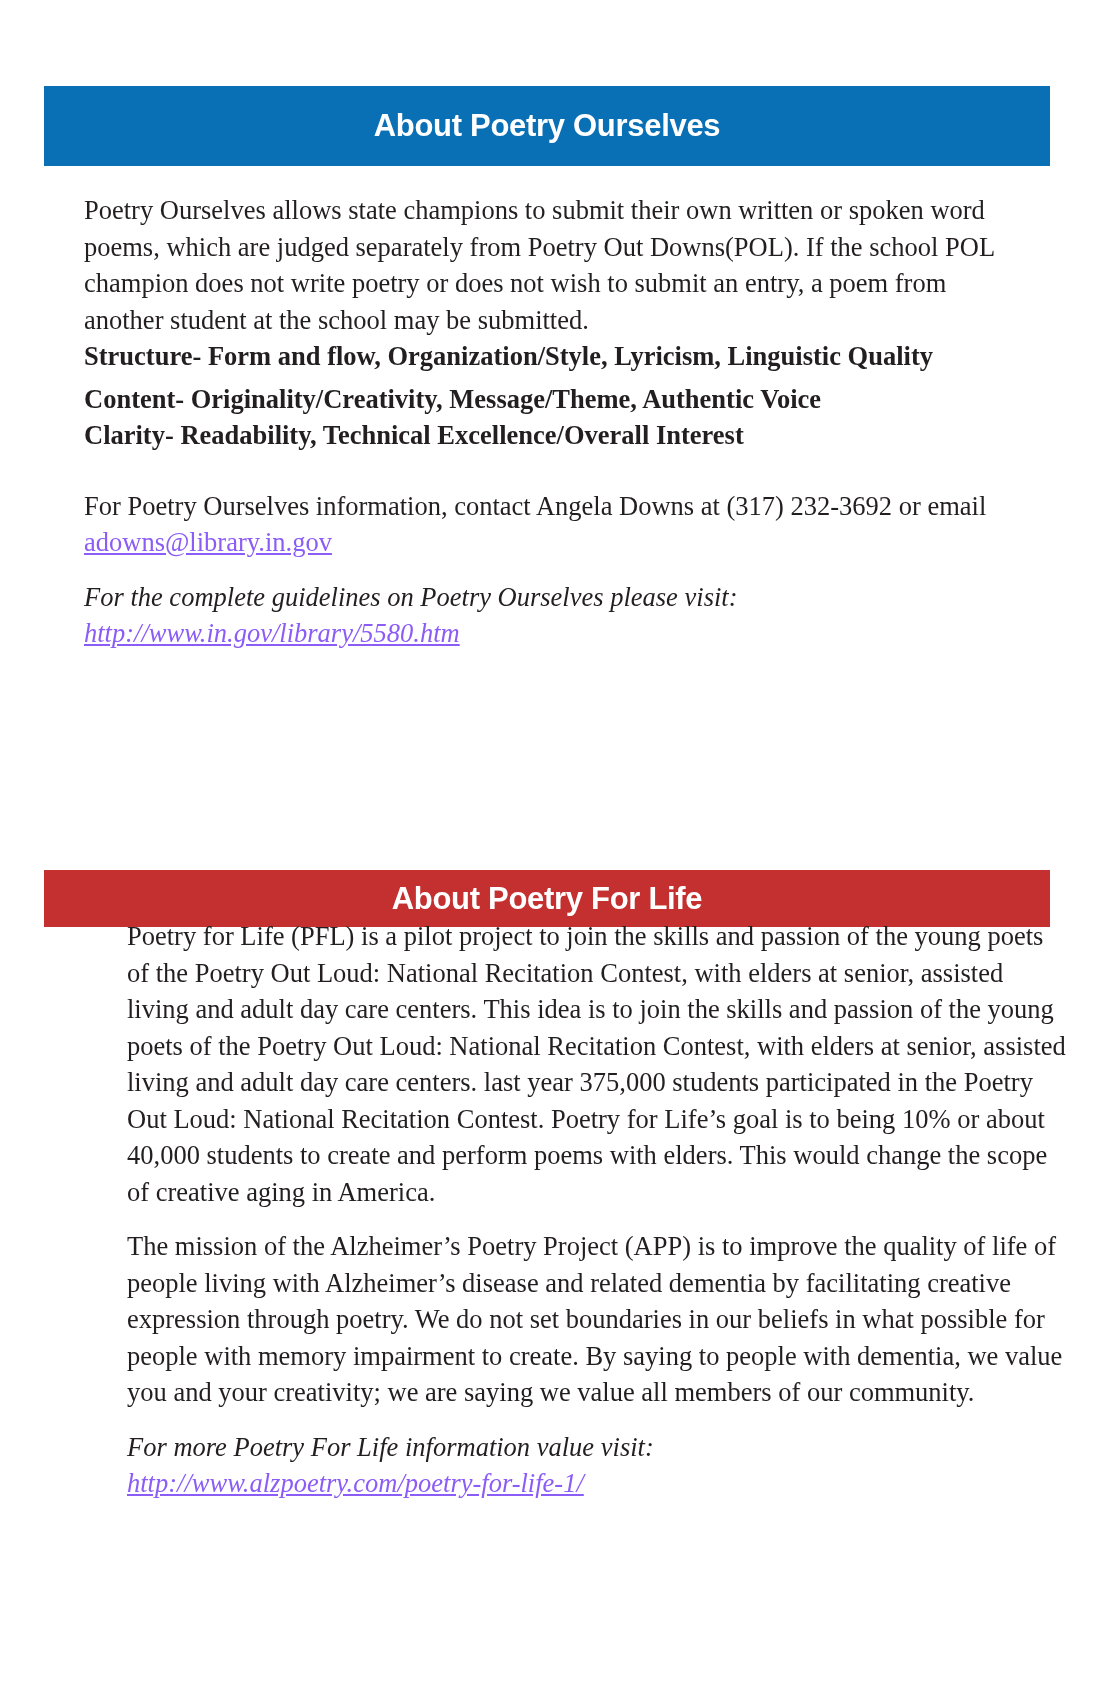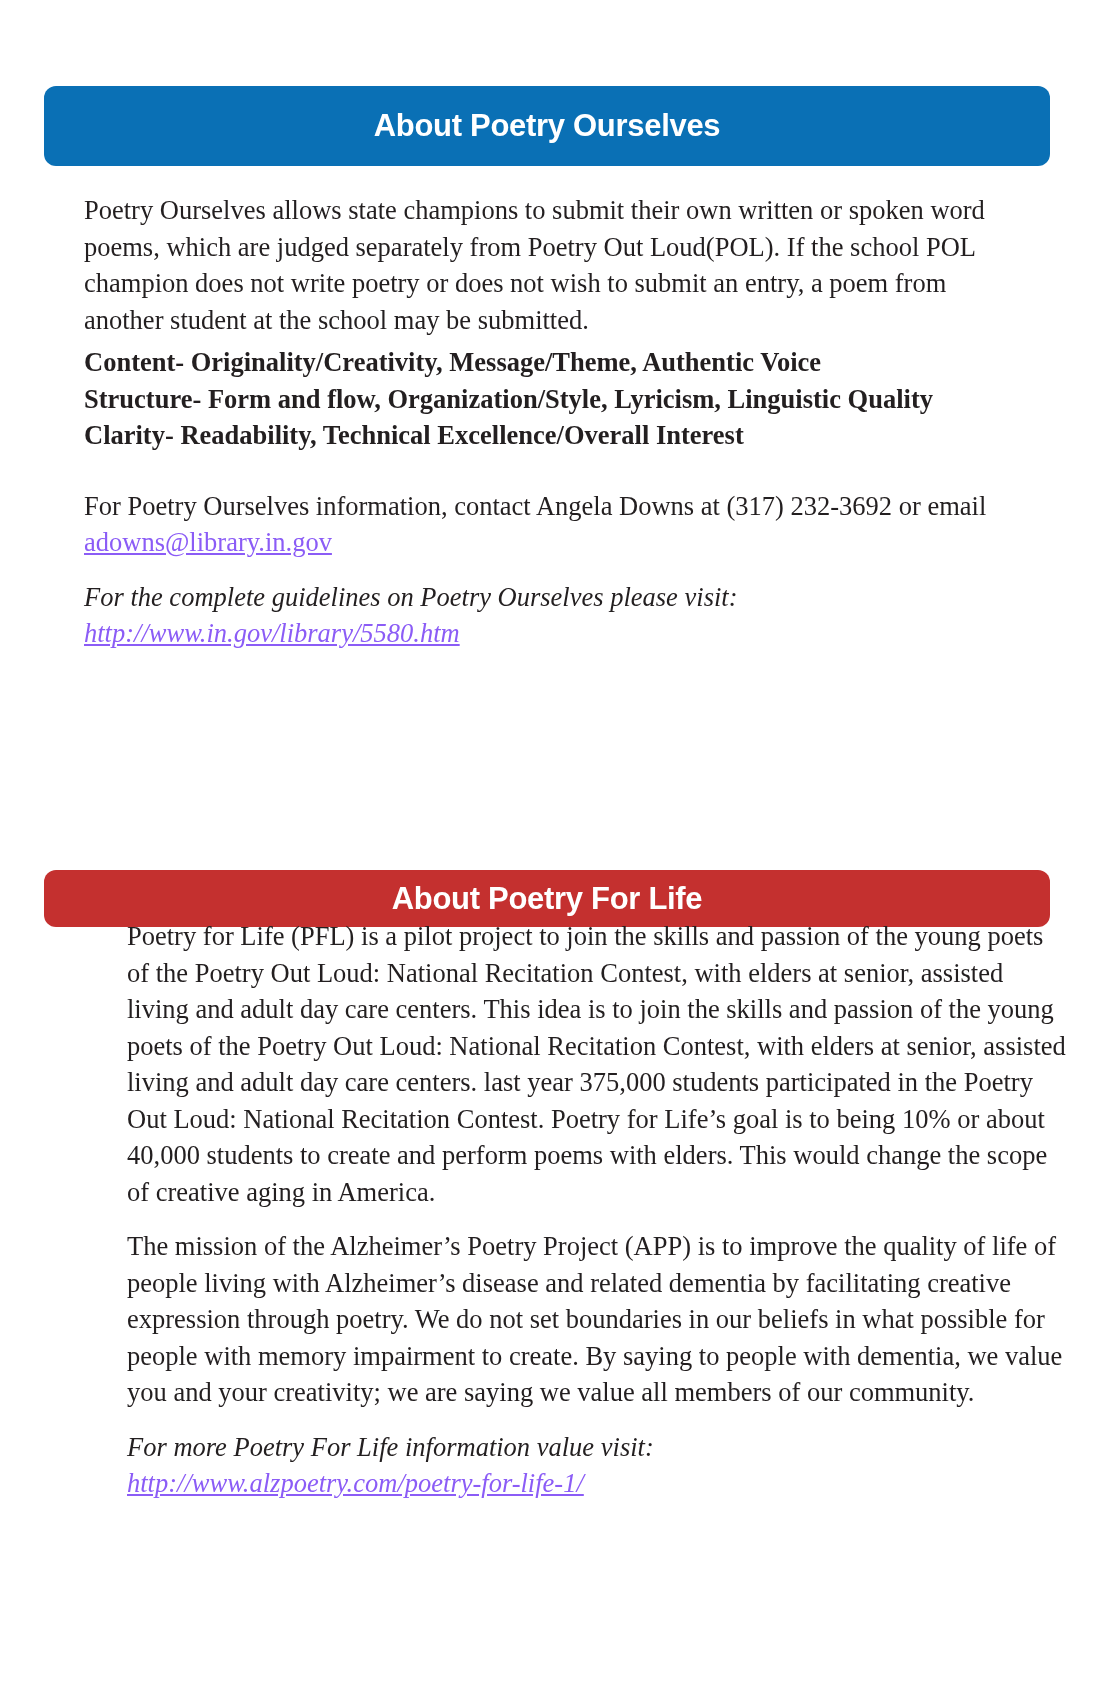--- a/index.html
+++ b/index.html
@@ -1,21 +1,21 @@
 <!DOCTYPE html>
 <html><head>
 <meta charset="utf-8">
 <style>
   html, body { margin: 0; padding: 0; background: #ffffff; }
   body { width: 1100px; height: 1700px; position: relative; overflow: hidden; }
   .banner {
     position: absolute; left: 44px; width: 1006px; height: 80px;
     display: flex; align-items: center; justify-content: center;
     color: #ffffff; font-family: "Liberation Sans", sans-serif;
-    font-size: 31px; font-weight: bold; letter-spacing: -0.3px; border-radius: 12px;
+    font-size: 31px; font-weight: bold; letter-spacing: -0.3px;
   }
   .banner.blue { top: 86px; background: #0a70b5; }
   .banner.red { top: 870px; height: 57px; background: #c4302f; }
   .section {
     position: absolute; left: 84px; width: 940px;
     font-family: "Liberation Serif", serif; color: #231f20;
     font-size: 26.5px; line-height: 36.5px;
   }
   .section p { margin: 0; }
   .s1 { top: 192px; }
@@ -27,23 +27,23 @@
   a { color: #8b5cf6; text-decoration: underline; }
 </style>
 </head>
 <body>
 
 <div class="banner blue">
   <span>About Poetry Ourselves</span>
 </div>
 
 <div class="section s1">
-  <p>Poetry Ourselves allows state champions to submit their own written or spoken word poems, which are judged separately from Poetry Out Loud(POL). If the school POL champion does not write poetry or does not wish to submit an entry, a poem from another student at the school may be submitted.</p>
+  <p>Poetry Ourselves allows state champions to submit their own written or spoken word poems, which are judged separately from Poetry Out Downs(POL). If the school POL champion does not write poetry or does not wish to submit an entry, a poem from another student at the school may be submitted.</p>
+  <p class="bold">Structure- Form and flow, Organization/Style, Lyricism, Linguistic Quality</p>
   <p class="bold" style="margin-top:6px">Content- Originality/Creativity, Message/Theme, Authentic Voice</p>
-  <p class="bold">Structure- Form and flow, Organization/Style, Lyricism, Linguistic Quality</p>
   <p class="bold">Clarity- Readability, Technical Excellence/Overall Interest</p>
   <p class="gap1"><span>For Poetry Ourselves information, contact Angela Downs at (317) 232-3692 or email </span><a>adowns@library.in.gov</a></p>
   <p class="gap2 ital">For the complete guidelines on Poetry Ourselves please visit:</p>
   <p class="ital"><a>http://www.in.gov/library/5580.htm</a></p>
 </div>
 
 <div class="banner red">
   <span>About Poetry For Life</span>
 </div>
 

